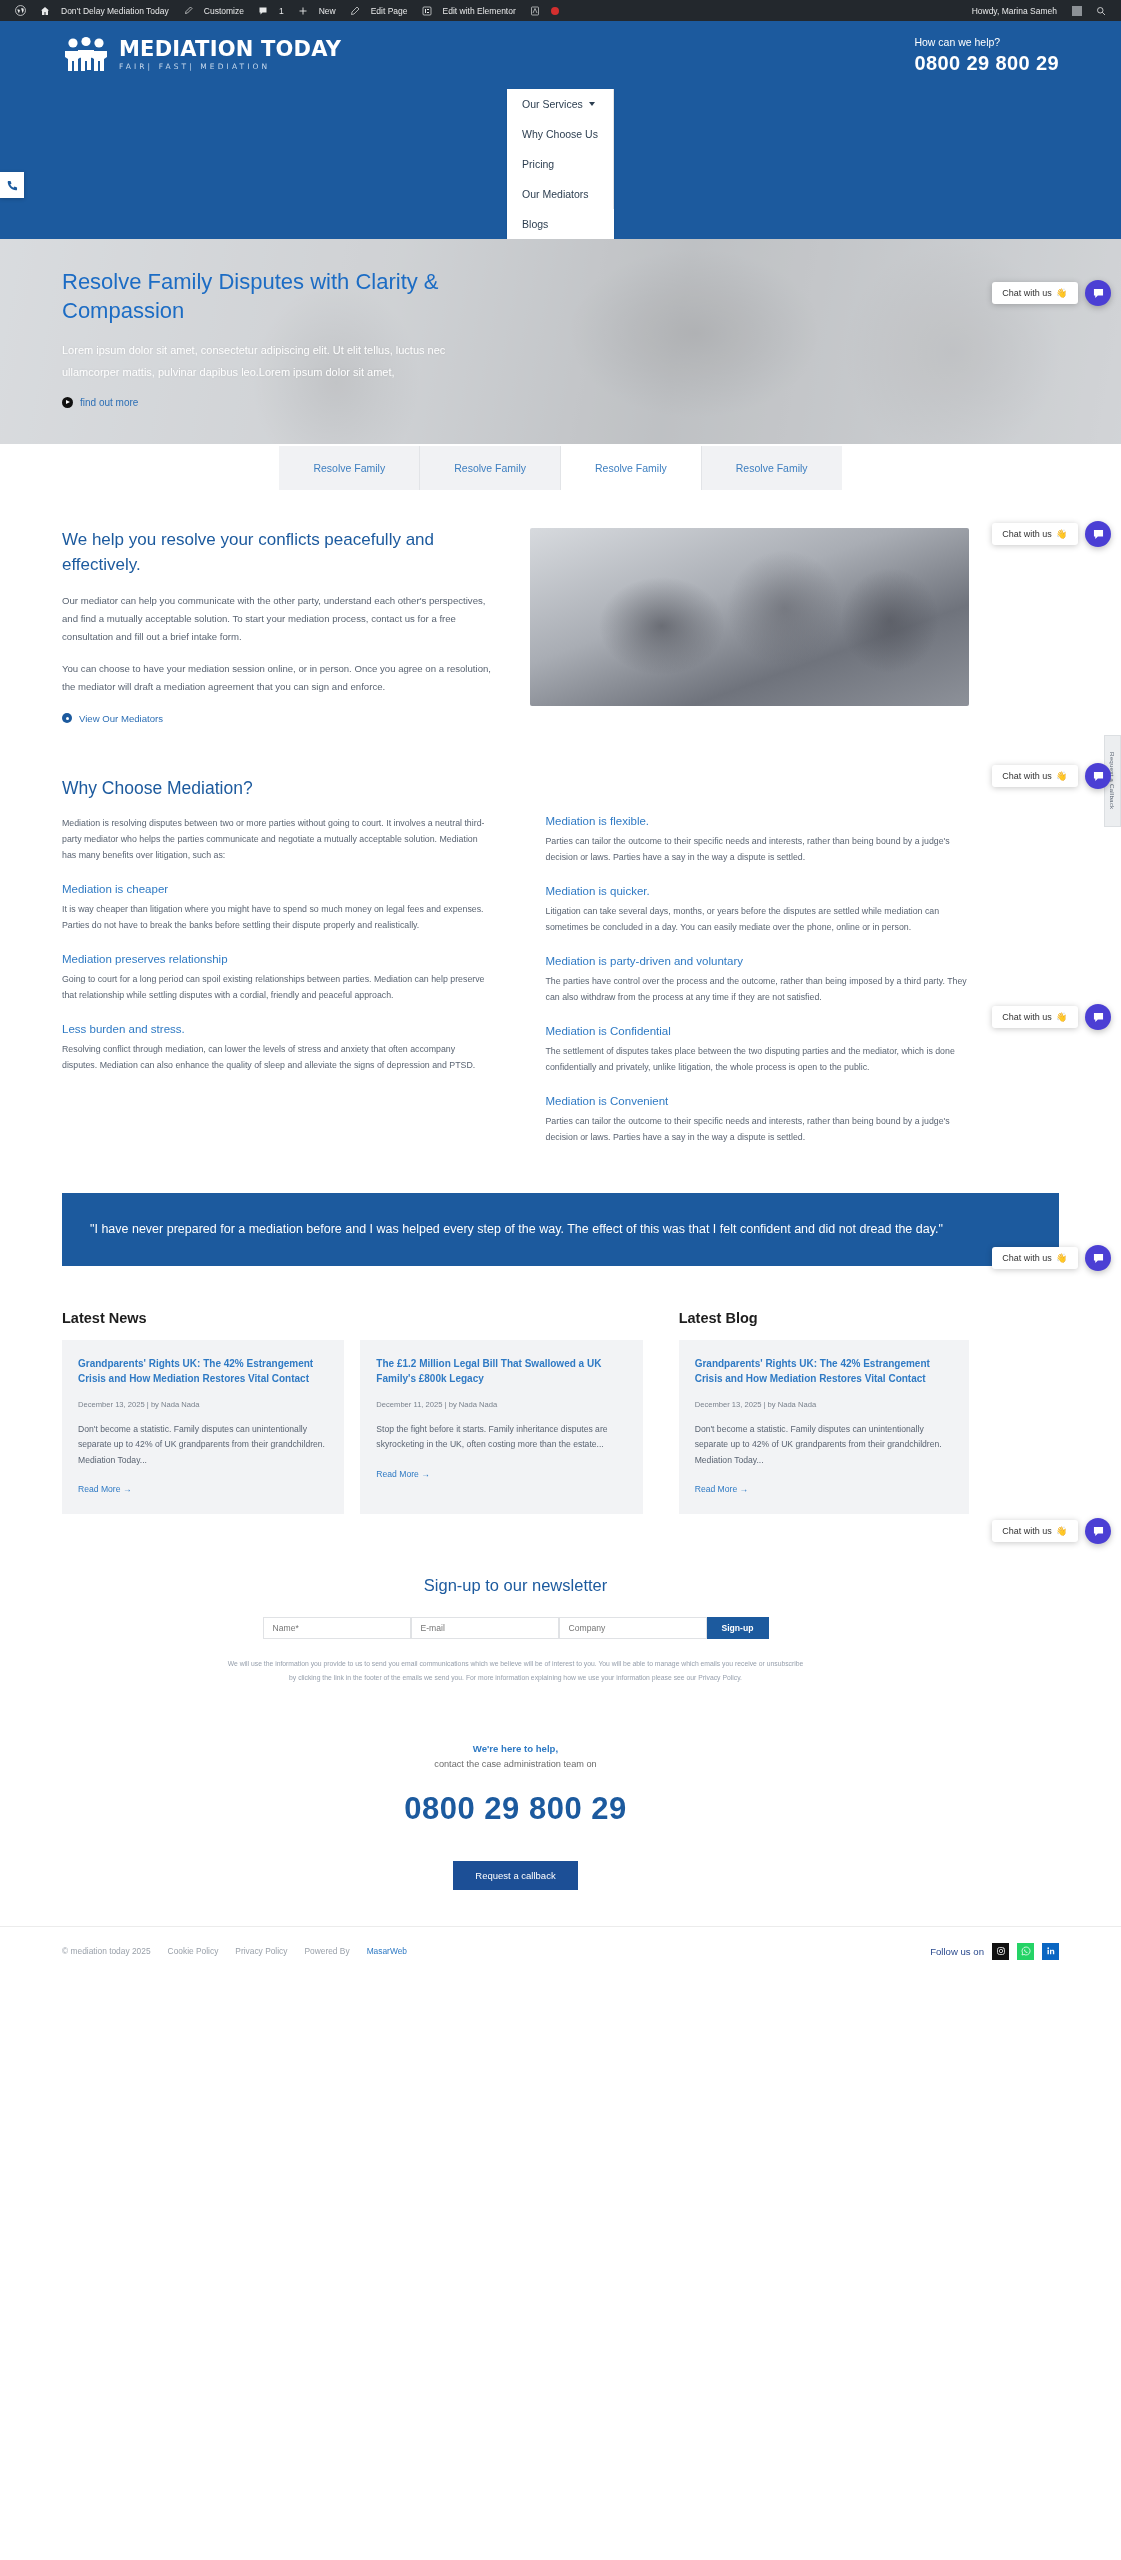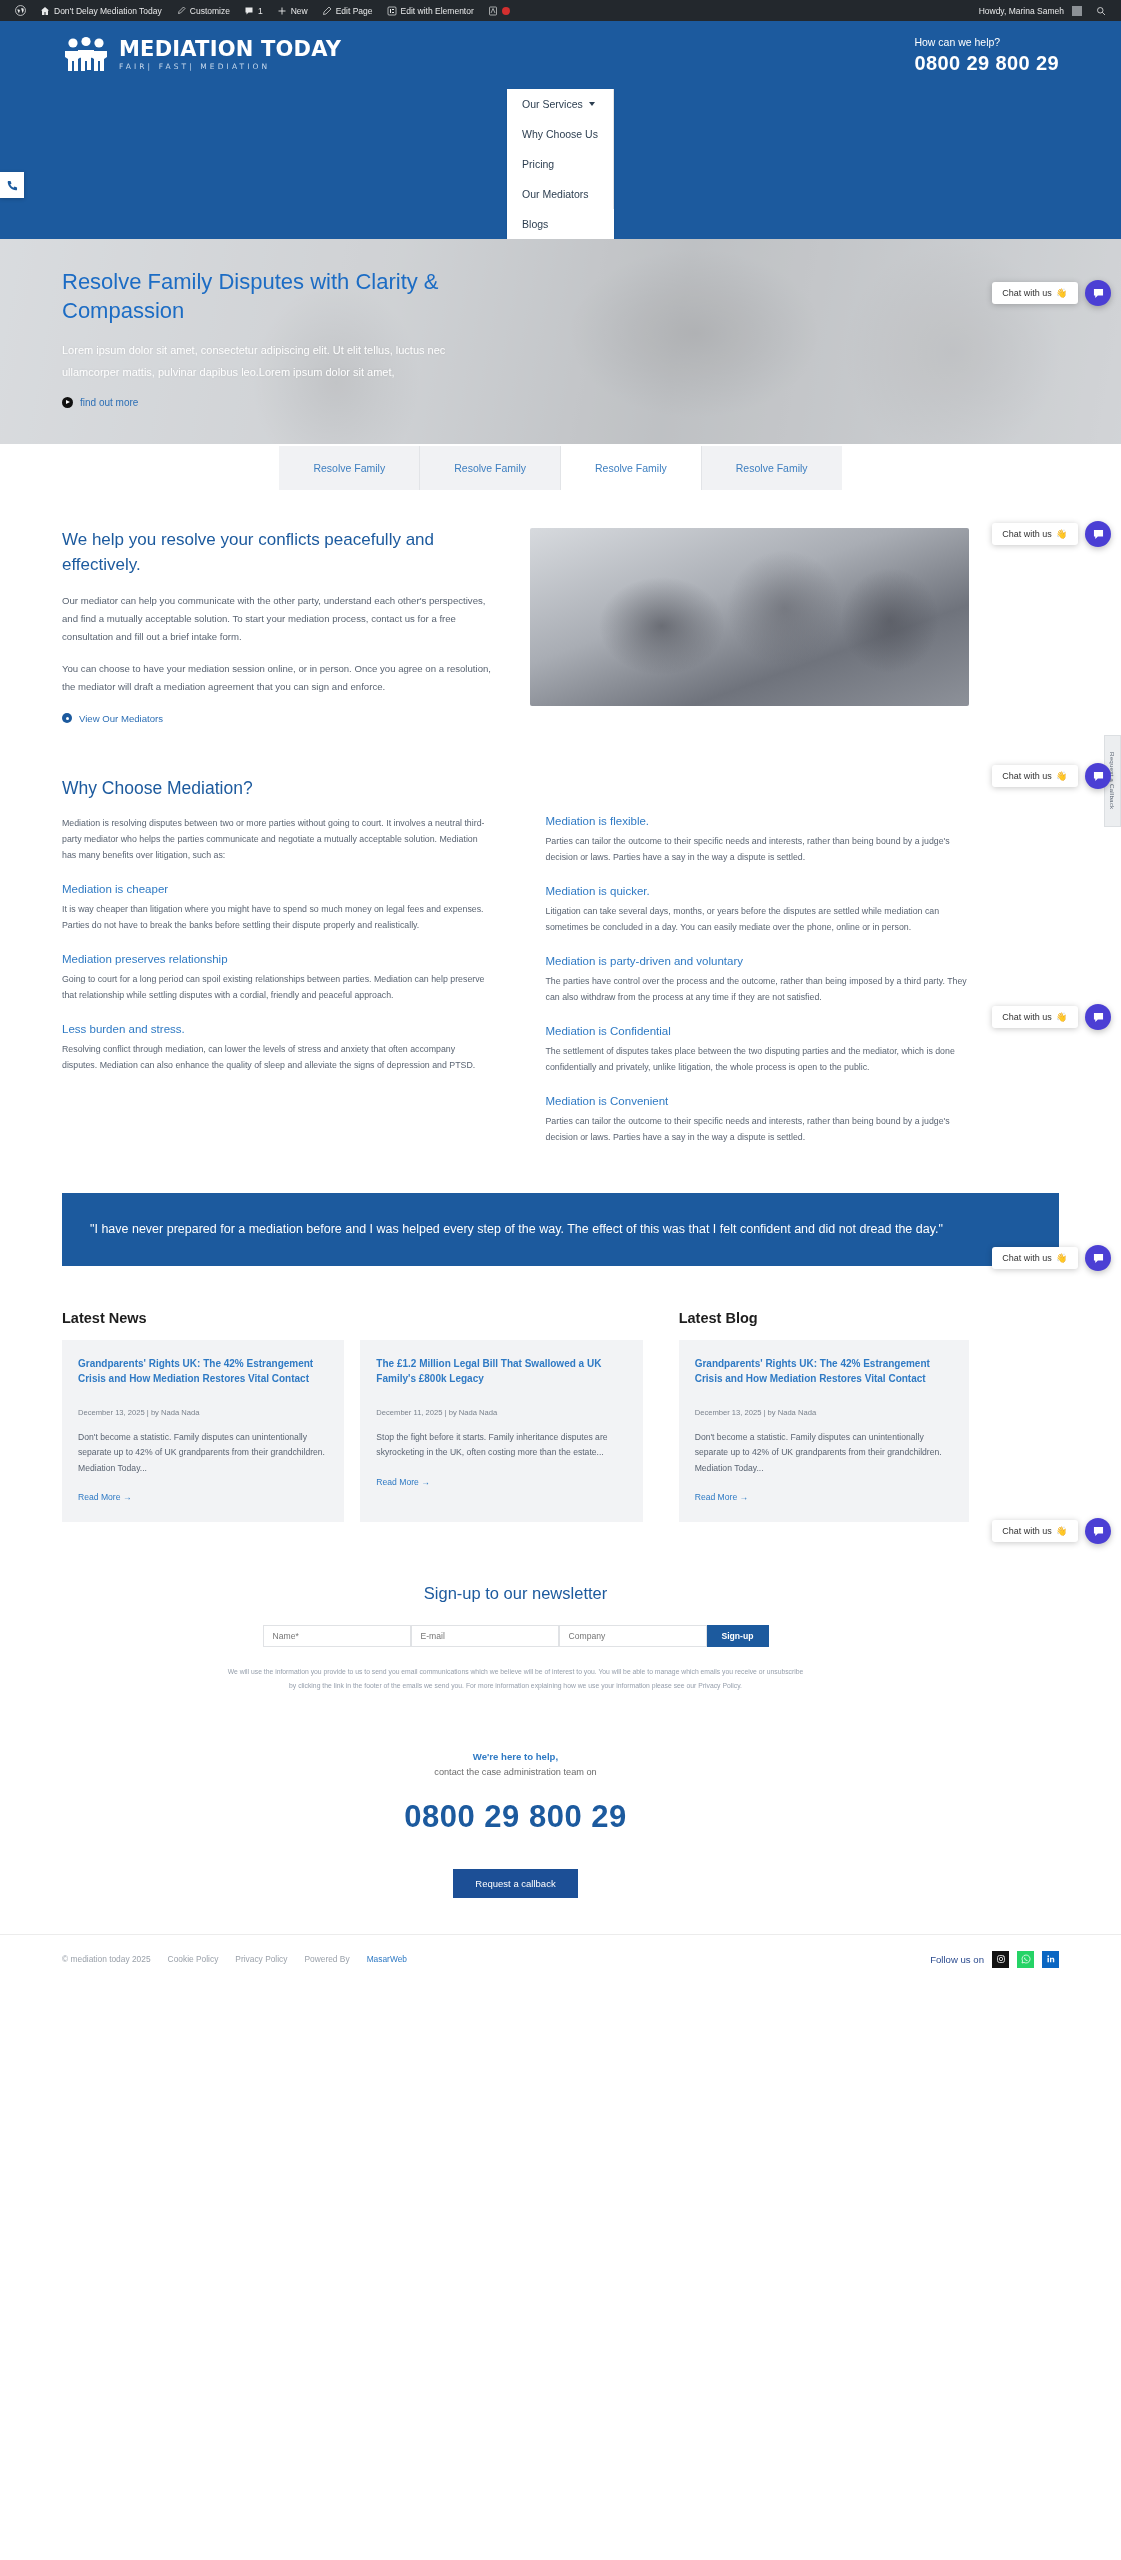--- a/index.html
+++ b/index.html
@@ -10,21 +10,21 @@
     color: #333;
   }
   body { position: relative; overflow-x: hidden; }
 
   
   .wp-adminbar {
     height: 21px; background: #23282d; color: #e8e9ea;
     display: flex; align-items: center; font-size: 8.5px;
     padding: 0 8px; gap: 0;
   }
-  .wp-ab-item { display: flex; align-items: center; gap: 4px; padding: 0 7px; height: 21px; white-space: nowrap; }
+  .wp-ab-item { display: flex; align-items: center; gap: 11px; padding: 0 7px; height: 21px; white-space: nowrap; }
   .wp-ab-item svg { display: block; }
   .wp-ab-spacer { flex: 1; }
   .wp-dot { width: 8px; height: 8px; border-radius: 50%; background: #d32f2f; }
 
   
   .site-header { background: #1c5a9e; padding: 14px 0 0 0; position: relative; }
   .header-inner {
     width: 1121px; display: flex; align-items: center;
     justify-content: space-between; padding: 0 62px 2px 62px;
   }
@@ -133,21 +133,21 @@
   }
   .quote-band p { font-size: 12.5px; line-height: 1.72; }
 
   
   .news-sec { padding-top: 44px; display: flex; gap: 36px; }
   .news-group { flex: 1; }
   .news-heading { color: #1d1d1d; font-size: 14.5px; font-weight: 700; margin-bottom: 14px; }
   .news-cards { display: flex; gap: 16px; }
   .news-card { background: #f2f3f5; padding: 17px 16px 18px 16px; flex: 1; }
   .news-card-title { color: #2f7ac4; font-size: 10px; font-weight: 700; line-height: 1.45; }
-  .news-meta { color: #7a828d; font-size: 7.6px; margin-top: 22px; }
+  .news-meta { color: #7a828d; font-size: 7.6px; margin-top: 14px; }
   .news-excerpt { color: #5a6472; font-size: 8.6px; line-height: 1.75; margin-top: 13px; }
   .read-more { color: #2f7ac4; font-size: 8.6px; margin-top: 16px; display: inline-block; cursor: pointer; }
 
   
   .newsletter { padding-top: 62px; text-align: center; }
   .nl-title { color: #1c5a9e; font-size: 16.5px; font-weight: 400; }
   .nl-form { display: flex; justify-content: center; gap: 0; margin-top: 22px; }
   .nl-input {
     height: 22px; border: 1px solid #e0e2e5; background: #fff;
     font-size: 8.6px; color: #9aa1ab; padding: 0 9px;

